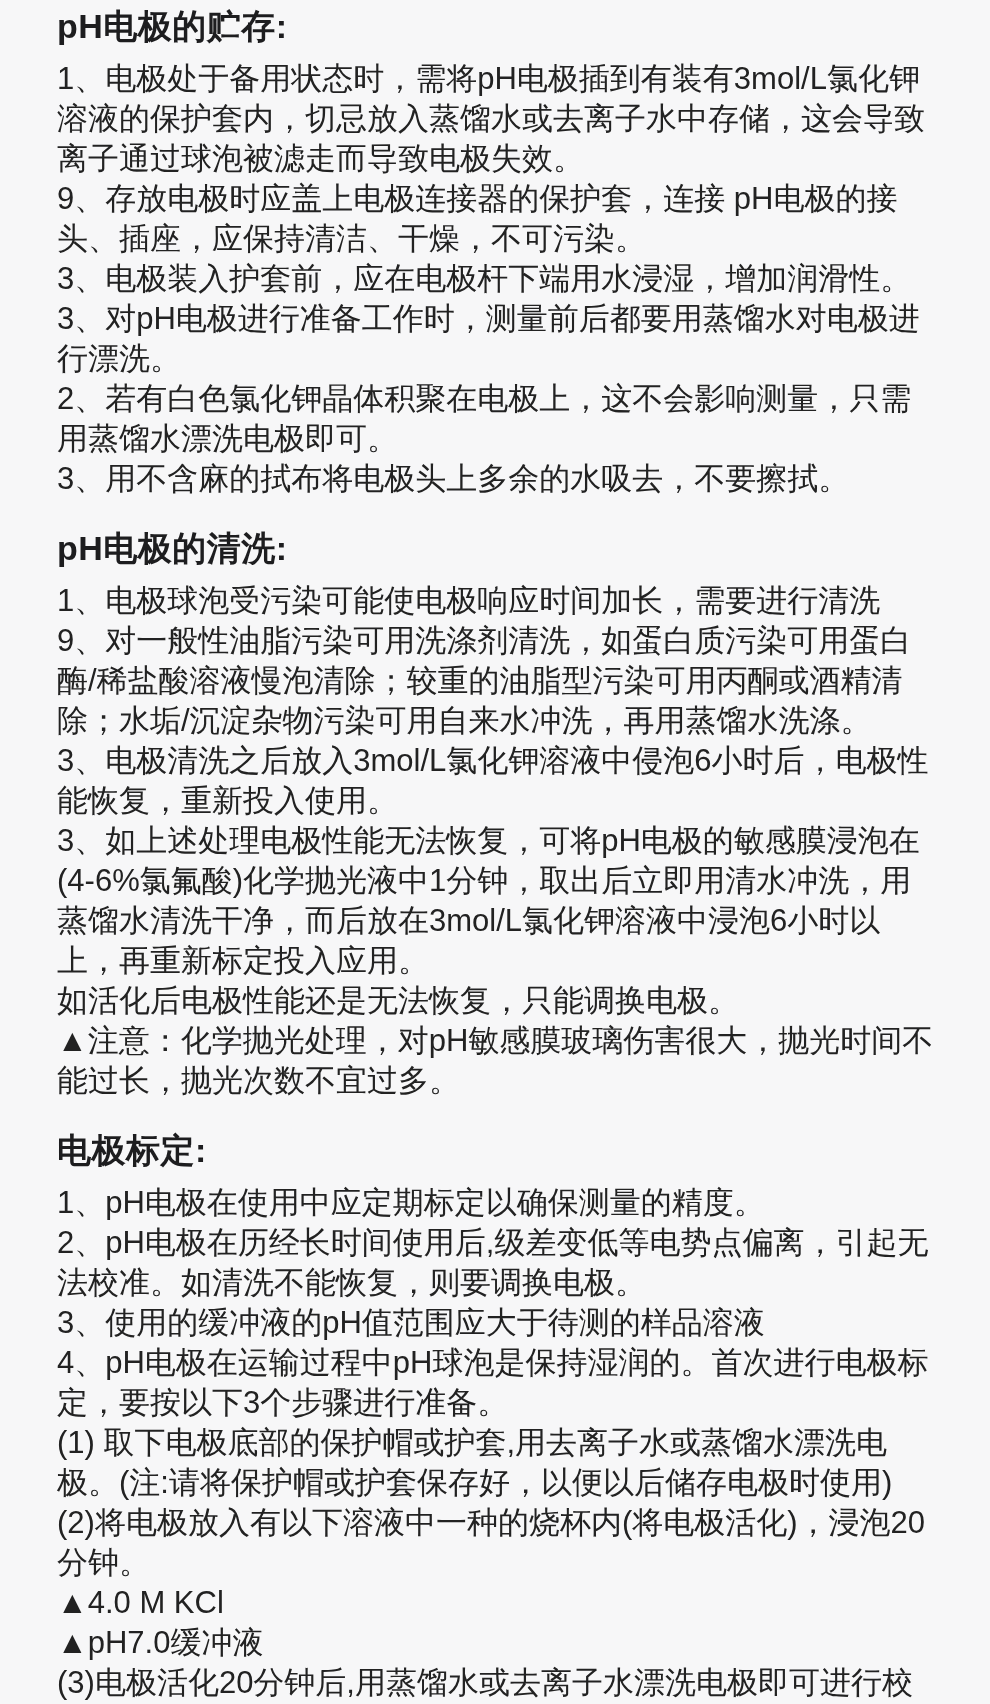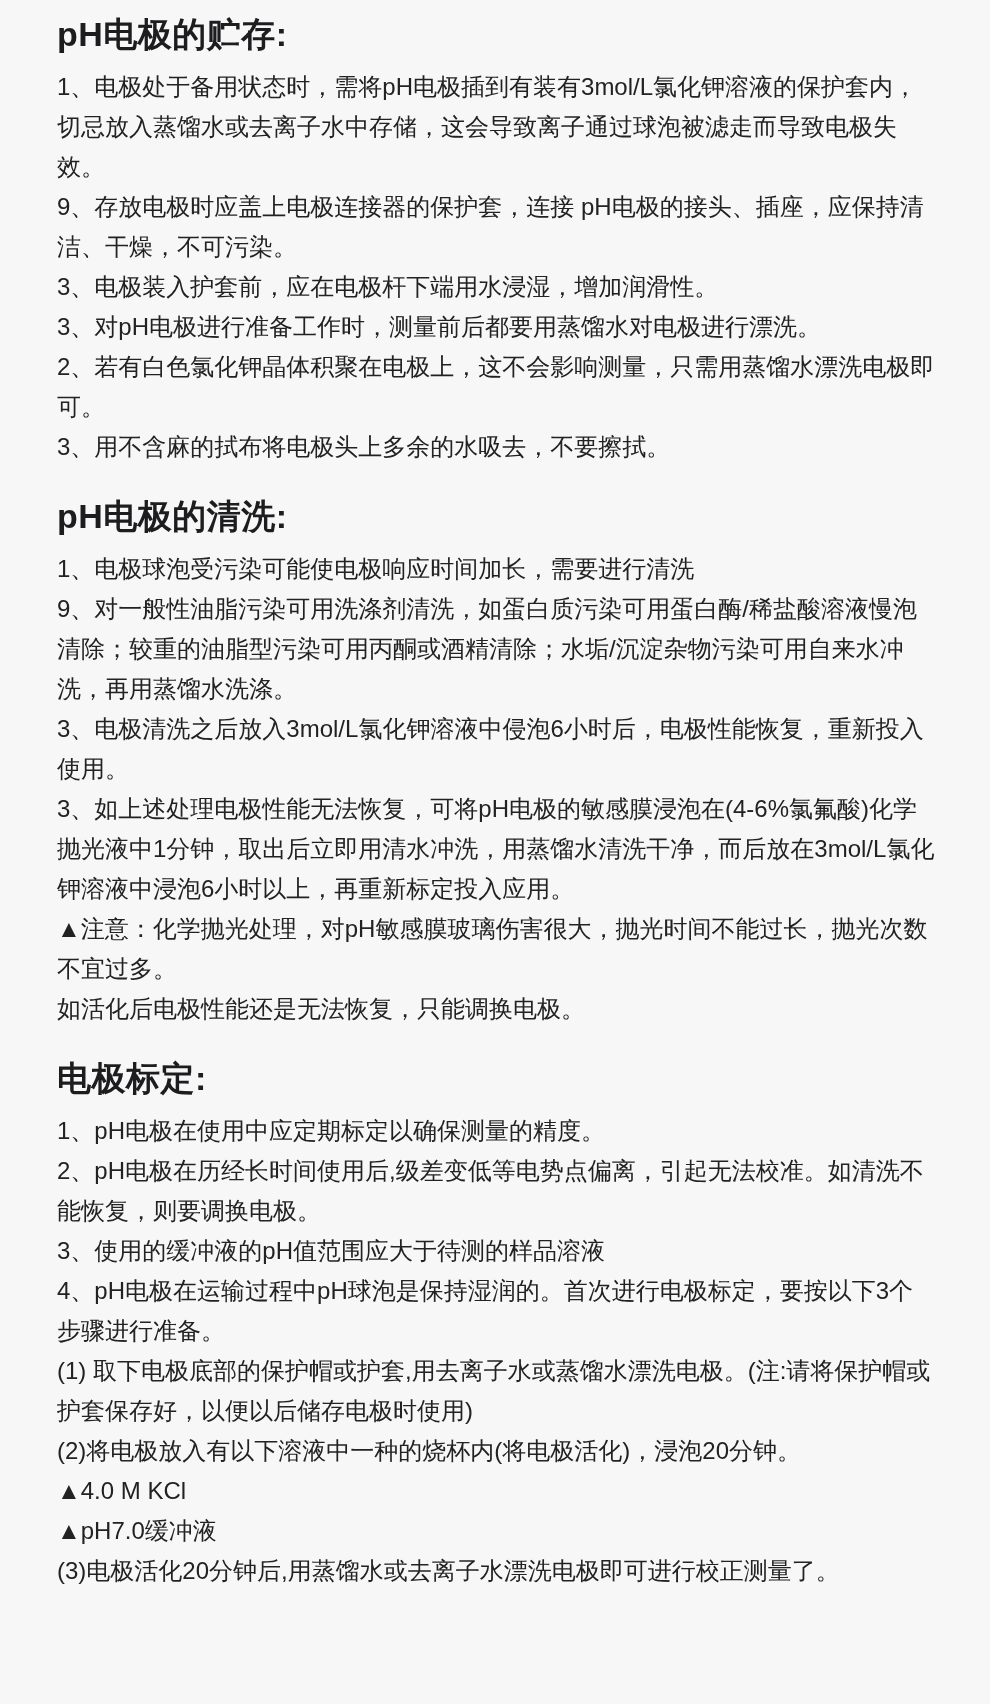--- a/index.html
+++ b/index.html
@@ -2,36 +2,36 @@
 <html><head>
 <meta charset="utf-8">
 <style>
   html, body { margin: 0; padding: 0; }
   .page {
     width: 990px;
     height: 1704px;
     box-sizing: border-box;
     background: #f7f7f8;
     color: #222222;
-    padding: 10px 54px 10px 57px;
+    padding: 2px 54px 10px 57px;
     overflow: hidden;
     font-family: "Liberation Sans", "DejaVu Sans", sans-serif;
   }
   .section { margin: 0; }
   .section-heading {
     font-size: 34px;
     font-weight: 700;
     color: #1d1d1f;
     line-height: 1.35;
     margin: 27px 0 9px 0;
     letter-spacing: 0.5px;
   }
   .section:first-child .section-heading { margin-top: 2px; }
   .paragraph {
-    font-size: 24px;
+    font-size: 31px;
     font-weight: 500;
     line-height: 40px;
     margin: 0;
     color: #222222;
     word-break: break-all;
   }
 </style>
 </head>
 <body>
 
@@ -49,22 +49,22 @@
     <p class="paragraph">2、若有白色氯化钾晶体积聚在电极上，这不会影响测量，只需用蒸馏水漂洗电极即可。</p>
     <p class="paragraph">3、用不含麻的拭布将电极头上多余的水吸去，不要擦拭。</p>
   </div>
 
   <div class="section">
     <h2 class="section-heading">pH电极的清洗:</h2>
     <p class="paragraph">1、电极球泡受污染可能使电极响应时间加长，需要进行清洗</p>
     <p class="paragraph">9、对一般性油脂污染可用洗涤剂清洗，如蛋白质污染可用蛋白酶/稀盐酸溶液慢泡清除；较重的油脂型污染可用丙酮或酒精清除；水垢/沉淀杂物污染可用自来水冲洗，再用蒸馏水洗涤。</p>
     <p class="paragraph">3、电极清洗之后放入3mol/L氯化钾溶液中侵泡6小时后，电极性能恢复，重新投入使用。</p>
     <p class="paragraph">3、如上述处理电极性能无法恢复，可将pH电极的敏感膜浸泡在(4-6%氯氟酸)化学抛光液中1分钟，取出后立即用清水冲洗，用蒸馏水清洗干净，而后放在3mol/L氯化钾溶液中浸泡6小时以上，再重新标定投入应用。</p>
+    <p class="paragraph">如活化后电极性能还是无法恢复，只能调换电极。</p>
     <p class="paragraph">▲注意：化学抛光处理，对pH敏感膜玻璃伤害很大，抛光时间不能过长，抛光次数不宜过多。</p>
-    <p class="paragraph">如活化后电极性能还是无法恢复，只能调换电极。</p>
   </div>
 
   <div class="section">
     <h2 class="section-heading">电极标定:</h2>
     <p class="paragraph">1、pH电极在使用中应定期标定以确保测量的精度。</p>
     <p class="paragraph">2、pH电极在历经长时间使用后,级差变低等电势点偏离，引起无法校准。如清洗不能恢复，则要调换电极。</p>
     <p class="paragraph">3、使用的缓冲液的pH值范围应大于待测的样品溶液</p>
     <p class="paragraph">4、pH电极在运输过程中pH球泡是保持湿润的。首次进行电极标定，要按以下3个步骤进行准备。</p>
     <p class="paragraph">(1) 取下电极底部的保护帽或护套,用去离子水或蒸馏水漂洗电极。(注:请将保护帽或护套保存好，以便以后储存电极时使用)</p>
     <p class="paragraph">(2)将电极放入有以下溶液中一种的烧杯内(将电极活化)，浸泡20分钟。</p>

